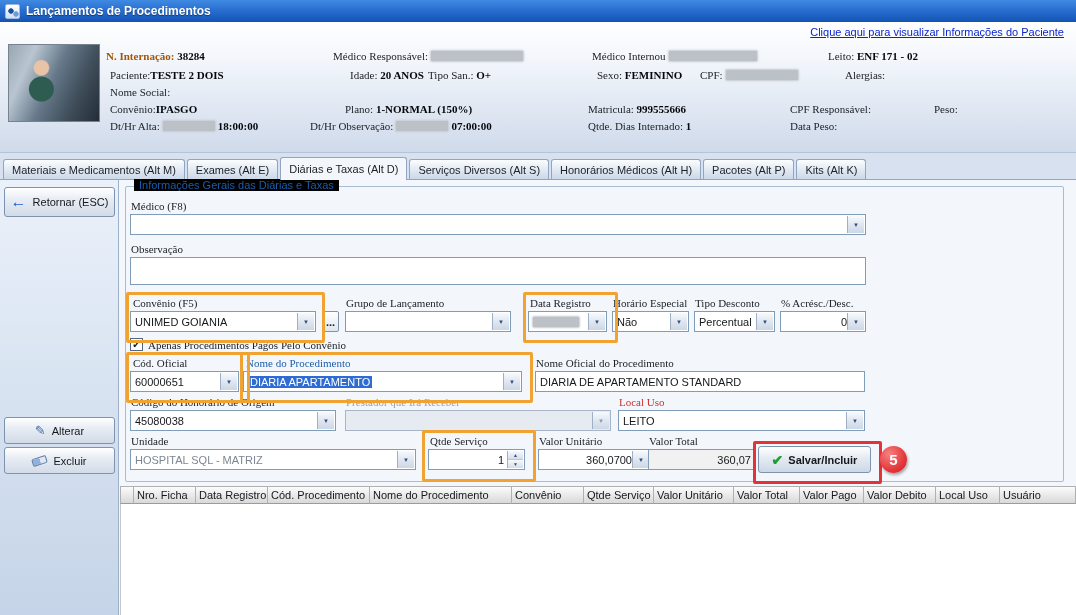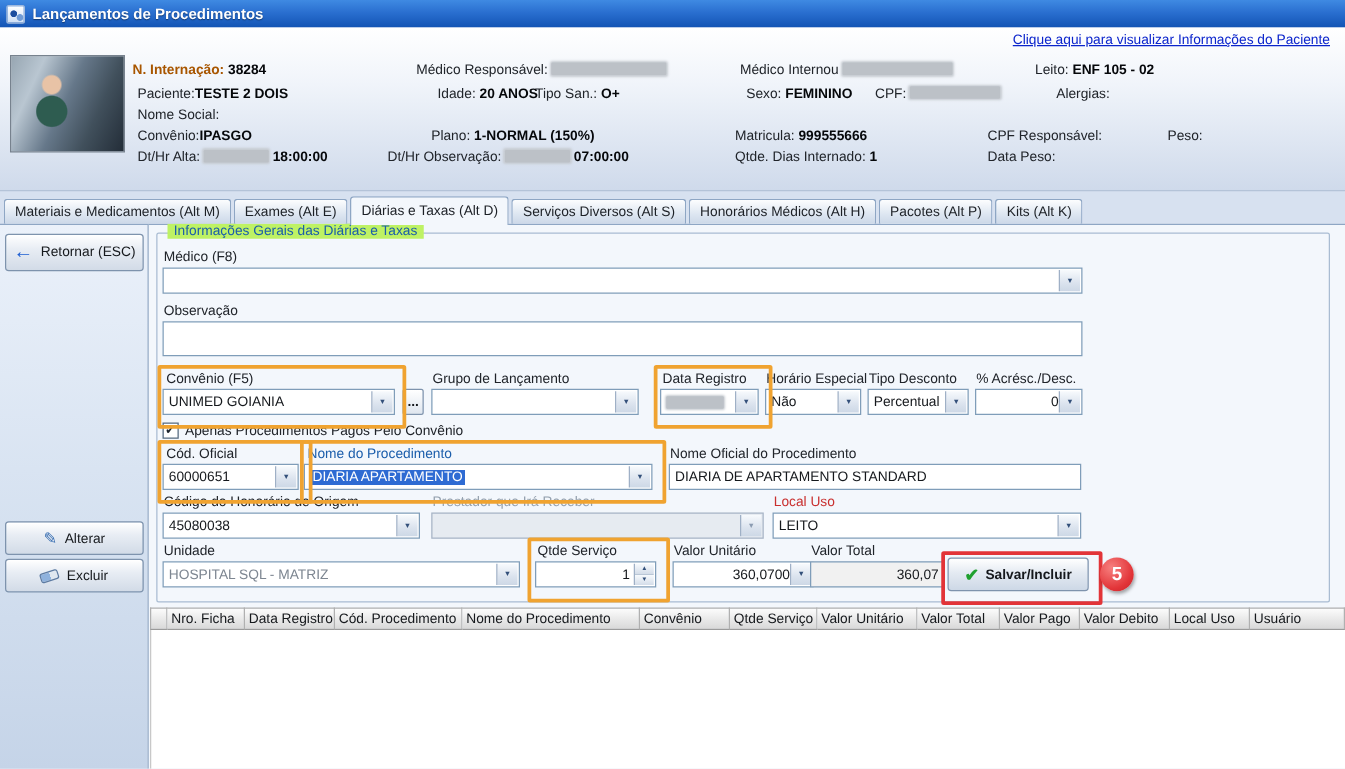--- a/index.html
+++ b/index.html
@@ -5,41 +5,41 @@
   html,body{margin:0;padding:0;}
   #page{position:relative;width:1076px;height:615px;background:#d7e1f0;font-family:"Liberation Sans",sans-serif;font-size:11px;color:#15181c;overflow:hidden;}
   
   .titlebar{position:absolute;left:0;top:0;width:1076px;height:22px;background:linear-gradient(#3f8ae2 0%,#2a6fd0 45%,#1254b4 100%);display:flex;align-items:center;gap:6px;padding-left:5px;box-sizing:border-box;}
   .app-icon{width:15px;height:15px;border-radius:2px;background-image:radial-gradient(circle at 5px 6px,#1d4e9e 2.4px,rgba(0,0,0,0) 3px),radial-gradient(circle at 10px 9px,#6f9bd6 2.4px,rgba(0,0,0,0) 3px),linear-gradient(#ffffff,#cfe0f5);border:1px solid #9fb9dd;box-sizing:border-box;}
   .win-title{color:#fff;font-size:12px;font-weight:bold;text-shadow:0 1px 1px rgba(0,0,0,.45);}
   
   .header{position:absolute;left:0;top:22px;width:1076px;height:130px;background:linear-gradient(#ffffff 0%,#f0f4fa 35%,#cfdaeb 100%);border-bottom:1px solid #b4c3d8;}
   .pat-link{position:absolute;top:4px;right:12px;color:#0b24cc;text-decoration:underline;cursor:pointer;white-space:nowrap;}
   .photo{position:absolute;left:8px;top:22px;width:92px;height:78px;border:1px solid #77828e;box-sizing:border-box;background-image:radial-gradient(circle at 36% 30%,#e8c3a6 0 7px,rgba(0,0,0,0) 8.5px),radial-gradient(circle at 36% 58%,#2e5c50 0 12px,rgba(0,0,0,0) 13px),linear-gradient(115deg,#97a6b2 0%,#b9c6d1 22%,#66788a 48%,#41505c 72%,#232d38 100%);}
-  .lbl{position:absolute;white-space:nowrap;color:#20242a;}
+  .lbl{position:absolute;white-space:nowrap;color:#20242a;font-family:Liberation Serif, serif;}
   .hl{color:#a85600;font-weight:bold;}
   .val{font-weight:bold;color:#05070a;}
   .blue{color:#1a5dab;}
   .graylbl{color:#95a1ae;}
   .redlbl{color:#c9302f;}
   .redact{display:inline-block;height:10px;background:#bcc1c7;border-radius:1px;vertical-align:-1px;box-shadow:0 0 2px 1px #c6cbd1;margin:0 3px;}
   
   .tabs{position:absolute;left:3px;top:157px;height:22px;display:flex;align-items:flex-end;gap:2px;z-index:3;}
   .tab{height:19px;padding:0 8px;display:flex;align-items:center;background:linear-gradient(#fcfdfe,#dde6f1 60%,#ccd8e8);border:1px solid #8ea6c4;border-bottom:none;border-radius:3px 3px 0 0;cursor:pointer;white-space:nowrap;color:#1c2026;}
   .tab.active{height:22px;background:#f3f7fc;margin-bottom:-1px;z-index:4;}
   
   .sidebar{position:absolute;left:0;top:179px;width:119px;height:436px;background:linear-gradient(180deg,#ebf1fa 0%,#d9e4f2 45%,#c5d4e8 100%);border-top:1px solid #8ea6c4;border-right:1px solid #9db1ca;box-sizing:border-box;}
   .main{position:absolute;left:119px;top:179px;width:957px;height:436px;background:#f3f7fc;border-top:1px solid #8ea6c4;box-sizing:border-box;}
   .sbtn{position:absolute;left:4px;width:111px;background:linear-gradient(#ffffff,#e8edf4 40%,#d2dbe7 100%);border:1px solid #7e93ad;border-radius:3px;display:flex;align-items:center;justify-content:center;gap:6px;cursor:pointer;box-sizing:border-box;box-shadow:inset 0 1px 0 #fff;color:#15181c;}
   .back-ico{color:#1d5ed2;font-size:16px;font-weight:bold;line-height:1;}
   .pencil-ico{color:#3a6fb2;font-size:13px;line-height:1;}
   .eraser-ico{width:15px;height:8px;border:1px solid #5d7ba2;border-radius:2px;background:linear-gradient(90deg,#8fb2dd 0 55%,#dfe7f0 55%);transform:rotate(-18deg);box-sizing:border-box;}
   
   .gbox{position:absolute;left:125px;top:186px;width:939px;height:296px;border:1px solid #a9bcd2;border-radius:2px;box-sizing:border-box;}
-  .gbox-title{position:absolute;left:8px;top:-8px;background:#bef264;padding:0 5px;color:#1a5dab;white-space:nowrap;}
+  .gbox-title{position:absolute;left:8px;top:-8px;background:#000000;padding:0 5px;color:#1a5dab;white-space:nowrap;}
   
   .combo,.textbox{position:absolute;height:21px;background:#fff;border:1px solid #7f9db9;box-sizing:border-box;display:flex;align-items:center;padding:0 18px 0 4px;overflow:hidden;white-space:nowrap;}
   .textbox{padding:0 4px;}
   .combo{cursor:pointer;}
   .dd{position:absolute;top:1px;right:1px;bottom:1px;width:16px;background:linear-gradient(#f7fafd,#dbe3ee 60%,#cdd8e6);border-left:1px solid #9fb0c6;display:flex;align-items:center;justify-content:center;font-size:6px;color:#33507a;}
   .combo.disabled{background:#e6ebf1;border-color:#a8b5c6;}
   .combo.disabled .dd{color:#8b9cb2;}
   .gray .cval{color:#7d8691;}
   .r{margin-left:auto;}
   .readonly{background:#f1f1f1;justify-content:flex-end;}
@@ -71,21 +71,21 @@
     <span class="win-title">Lançamentos de Procedimentos</span>
   </div>
 
   <div class="header">
     <span class="pat-link">Clique aqui para visualizar Informações do Paciente</span>
     <div class="photo"></div>
 
     <span class="lbl" style="left:106px;top:28px"><span class="hl">N. Internação:</span> <span class="val">38284</span></span>
     <span class="lbl" style="left:333px;top:28px"><span>Médico Responsável:</span><span class="redact" style="width:92px"></span></span>
     <span class="lbl" style="left:592px;top:28px"><span>Médico Internou</span><span class="redact" style="width:88px"></span></span>
-    <span class="lbl" style="left:828px;top:28px"><span>Leito:</span> <span class="val">ENF 105 - 02</span></span>
+    <span class="lbl" style="left:828px;top:28px"><span>Leito:</span> <span class="val">ENF 171 - 02</span></span>
 
     <span class="lbl" style="left:110px;top:47px"><span>Paciente:</span><span class="val">TESTE 2 DOIS</span></span>
     <span class="lbl" style="left:350px;top:47px"><span>Idade:</span> <span class="val">20 ANOS</span></span>
     <span class="lbl" style="left:428px;top:47px"><span>Tipo San.:</span> <span class="val">O+</span></span>
     <span class="lbl" style="left:597px;top:47px"><span>Sexo:</span> <span class="val">FEMININO</span></span>
     <span class="lbl" style="left:700px;top:47px"><span>CPF:</span><span class="redact" style="width:72px"></span></span>
     <span class="lbl" style="left:845px;top:47px"><span>Alergias:</span></span>
 
     <span class="lbl" style="left:110px;top:64px"><span>Nome Social:</span></span>
 

